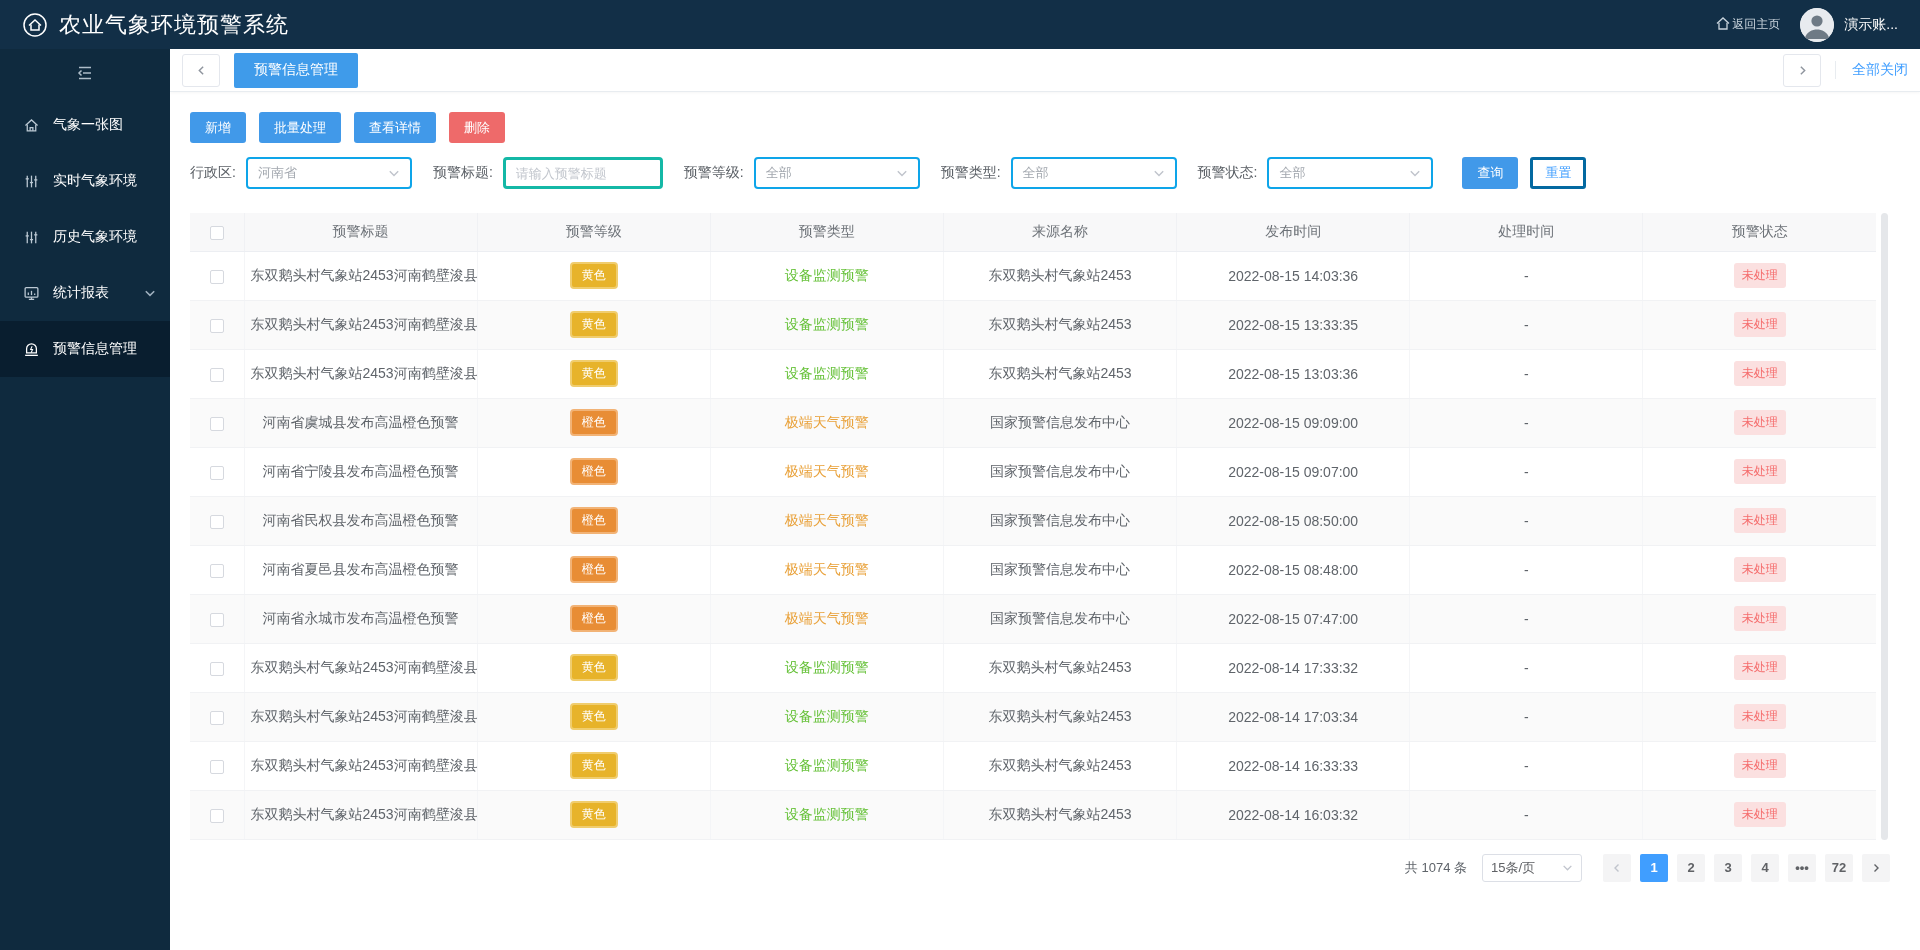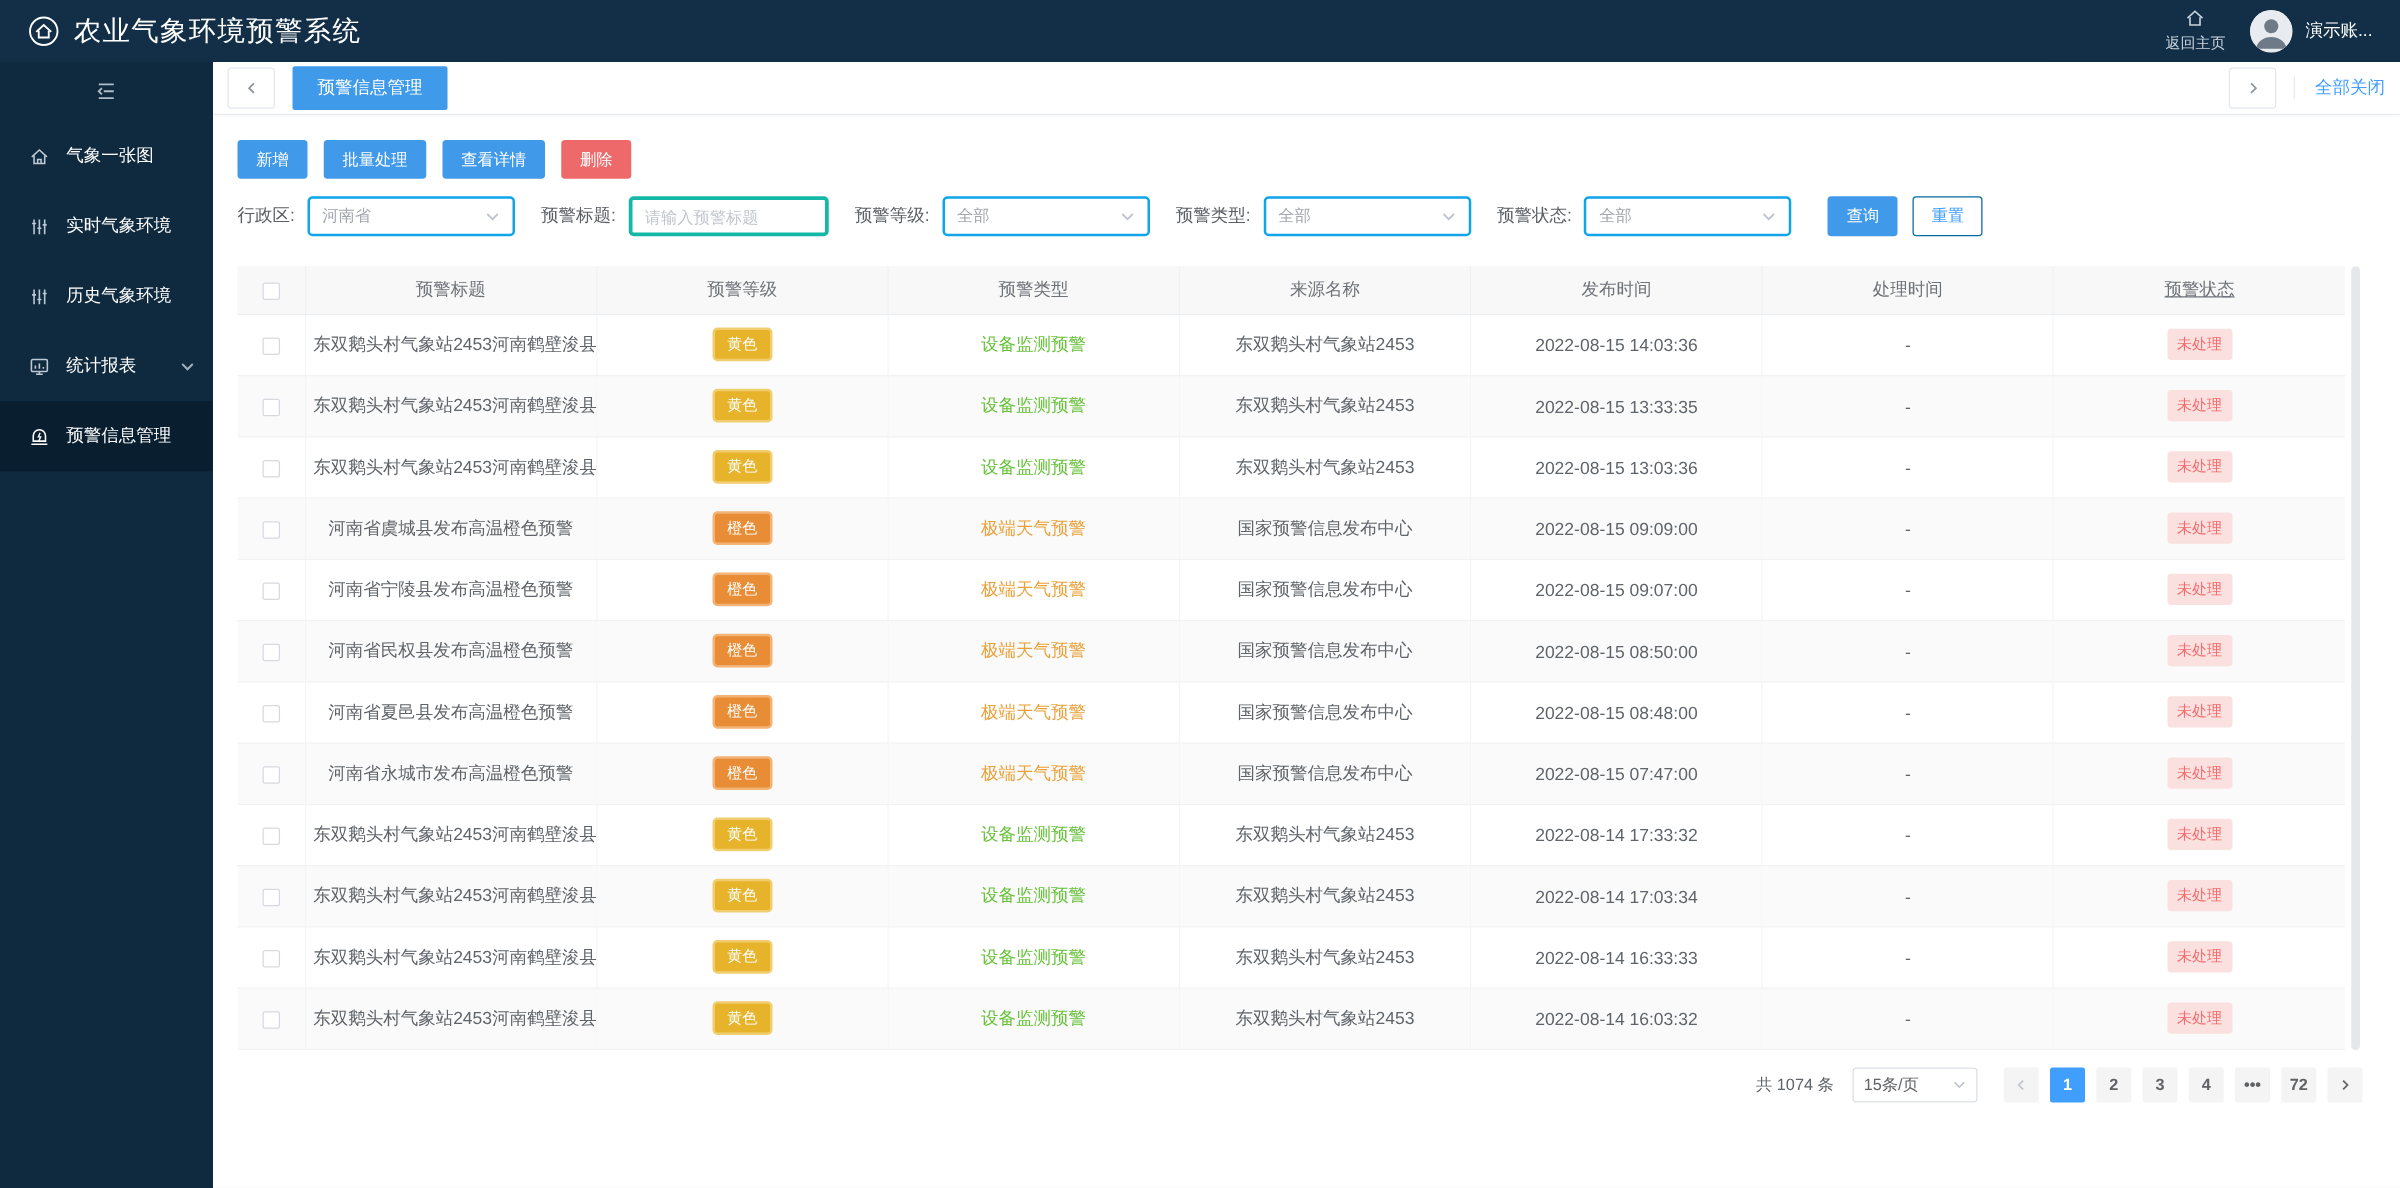--- a/index.html
+++ b/index.html
@@ -6,21 +6,21 @@
   html,body { margin:0; padding:0; width:1920px; height:950px; overflow:hidden;
     font-family:"Liberation Sans","DejaVu Sans",sans-serif; background:#f0f2f5; }
 
   
   .topbar { position:fixed; top:0; left:0; width:1920px; height:49px; background:#122f47;
     display:flex; align-items:center; justify-content:space-between; padding:0 22px; z-index:20; }
   .brand { display:flex; align-items:center; gap:11px; color:#fff; }
   .brand .logo { display:flex; color:#fff; }
   .brand h1 { font-size:22px; margin:0; font-weight:normal; letter-spacing:1px; }
   .topbar-right { display:flex; align-items:center; gap:20px; }
-  .home-link { display:flex; flex-direction:column; align-items:center; gap:1px;
+  .home-link { display:flex; flex-direction:row; align-items:center; gap:1px;
     color:#c9d4dd; font-size:12px; cursor:pointer; }
   .userwrap { display:flex; align-items:center; gap:10px; cursor:pointer; }
   .avatar { width:34px; height:34px; border-radius:50%; overflow:hidden; background:#e3e7ec; }
   .username { color:#fff; font-size:14px; }
 
   
   .sidebar { position:fixed; top:49px; left:0; bottom:0; width:170px; background:#0f2a3e; z-index:15; }
   .collapse { height:48px; display:flex; align-items:center; justify-content:center;
     color:#aebdc9; cursor:pointer; }
   .menu-item { height:56px; display:flex; align-items:center; gap:13px; padding-left:23px;
@@ -54,29 +54,29 @@
   .fgroup { display:flex; align-items:center; gap:10px; margin-right:21px; }
   .selectbox { width:166px; height:32px; border:2px solid #0ea5e9; border-radius:4px; background:#fff;
     display:flex; align-items:center; justify-content:space-between; padding:0 10px;
     color:#a2a7ae; font-size:13px; cursor:pointer; }
   .selectbox .chev { color:#c0c4cc; display:flex; }
   .txtinput { width:160px; height:32px; border:3px solid #14b8a6; border-radius:4px;
     padding:0 10px; font-size:13px; color:#606266; font-family:inherit; outline:none; }
   .txtinput::placeholder { color:#c2c6cd; }
   .btn-search { width:56px; height:32px; background:#4199e9; color:#fff; border:none;
     border-radius:3px; font-size:13px; cursor:pointer; margin-left:8px; font-family:inherit; }
-  .btn-reset { width:56px; height:32px; background:#fff; color:#409eff; border:1px solid #0369a1;
+  .btn-reset { width:56px; height:32px; background:#fff; color:#409eff; border:3px solid #0369a1;
     border-radius:3px; font-size:13px; cursor:pointer; margin-left:12px; font-family:inherit; }
 
   
   .table-wrap { margin:24px 30px 0 20px; position:relative; padding-right:14px; }
   table { width:100%; border-collapse:collapse; table-layout:fixed; }
   thead th { height:38px; background:#f8f8f9; color:#6d7278; font-size:14px; font-weight:400;
     border-right:1px solid #f0f1f4; border-bottom:1px solid #eceef2; text-align:center; }
-  thead th:last-child { border-right:none;text-decoration:underline; }
+  thead th:last-child { border-right:none; }
   tbody td { height:49px; text-align:center; font-size:14px; color:#5f646a;
     border-right:1px solid #f4f5f7; border-bottom:1px solid #f1f2f4;
     white-space:nowrap; overflow:hidden; padding:0 6px; }
   tbody td:last-child { border-right:none; }
   tbody tr:nth-child(even) { background:#fafafa; }
   .checkbox { display:inline-block; width:14px; height:14px; border:1px solid #d6d9df;
     border-radius:2px; background:#fff; cursor:pointer; vertical-align:middle; }
   .badge-level { display:inline-block; padding:4px 10px; border-radius:4px; color:#fff;
     font-size:12px; line-height:1.2; }
   .status-badge { display:inline-block; padding:4px 8px; border-radius:3px; font-size:12px; }

